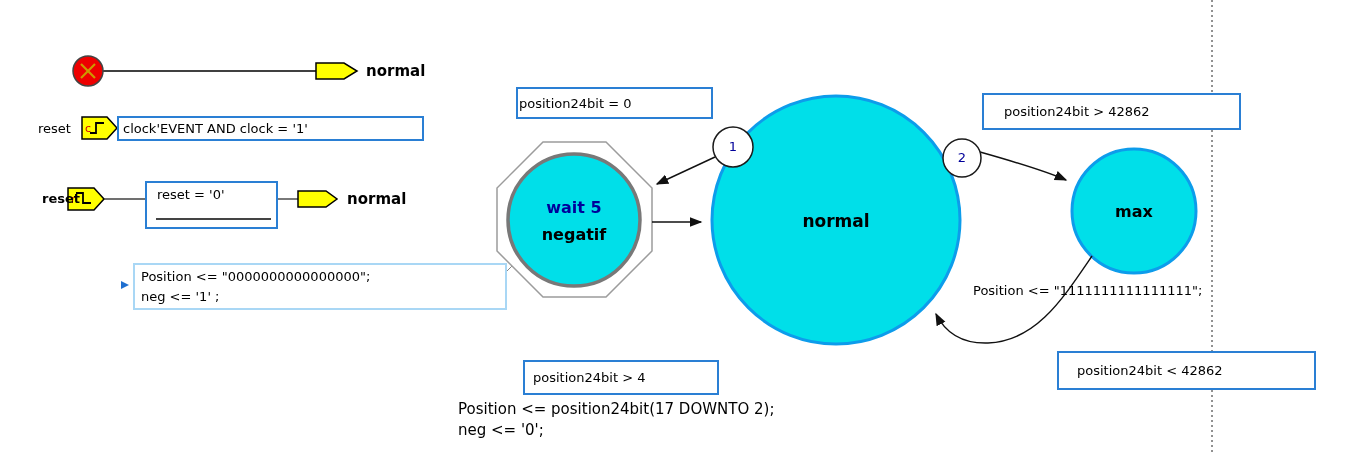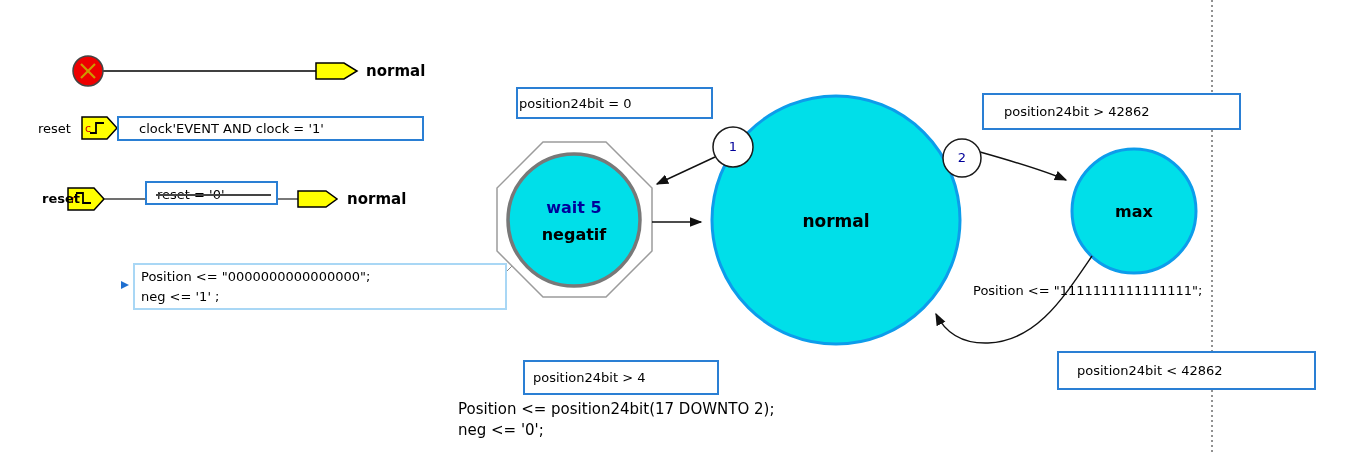--- a/index.html
+++ b/index.html
@@ -92,24 +92,24 @@
     <line class="trans" x1="652" y1="222" x2="701" y2="222" marker-end="url(#arr)"></line>
     <path class="trans" d="M 980,152 C 1012,161 1043,170 1066,180" marker-end="url(#arr)"></path>
     <path class="trans" d="M 1092,256 C 1062,300 1036,341 988,343 C 958,344 944,330 936,314" marker-end="url(#arr)"></path>
 
     <circle class="prio" cx="733" cy="147" r="20"></circle>
     <circle class="prio" cx="962" cy="158" r="19"></circle>
   </svg>
 
   <div class="txt lbl-connector" style="left:366px;top:62px;">normal</div>
   <div class="txt" style="left:38px;top:121px;">reset</div>
-  <div class="cond-box" style="left:117px;top:116px;width:307px;height:25px;padding-left:20px;">clock'EVENT AND clock = '1'</div>
+  <div class="cond-box" style="left:117px;top:116px;width:307px;height:25px;padding-left:4px;">clock'EVENT AND clock = '1'</div>
   <div class="txt" style="left:42px;top:191px;font-weight:bold;">reset</div>
 
-  <div class="cond-box" style="left:145px;top:181px;width:133px;height:24px;align-items:flex-start;padding:4px 0 0 10px;">
+  <div class="cond-box" style="left:145px;top:181px;width:133px;height:48px;align-items:flex-start;padding:4px 0 0 10px;">
     <span>reset = '0'</span>
     <span class="sep-line"></span>
   </div>
   <div class="txt lbl-connector" style="left:347px;top:190px;">normal</div>
 
   <div id="action-pointer"></div>
   <div class="action-box" style="left:133px;top:263px;width:374px;height:47px;">
     <div>Position &lt;= "0000000000000000";</div>
     <div>neg &lt;= '1' ;</div>
   </div>

